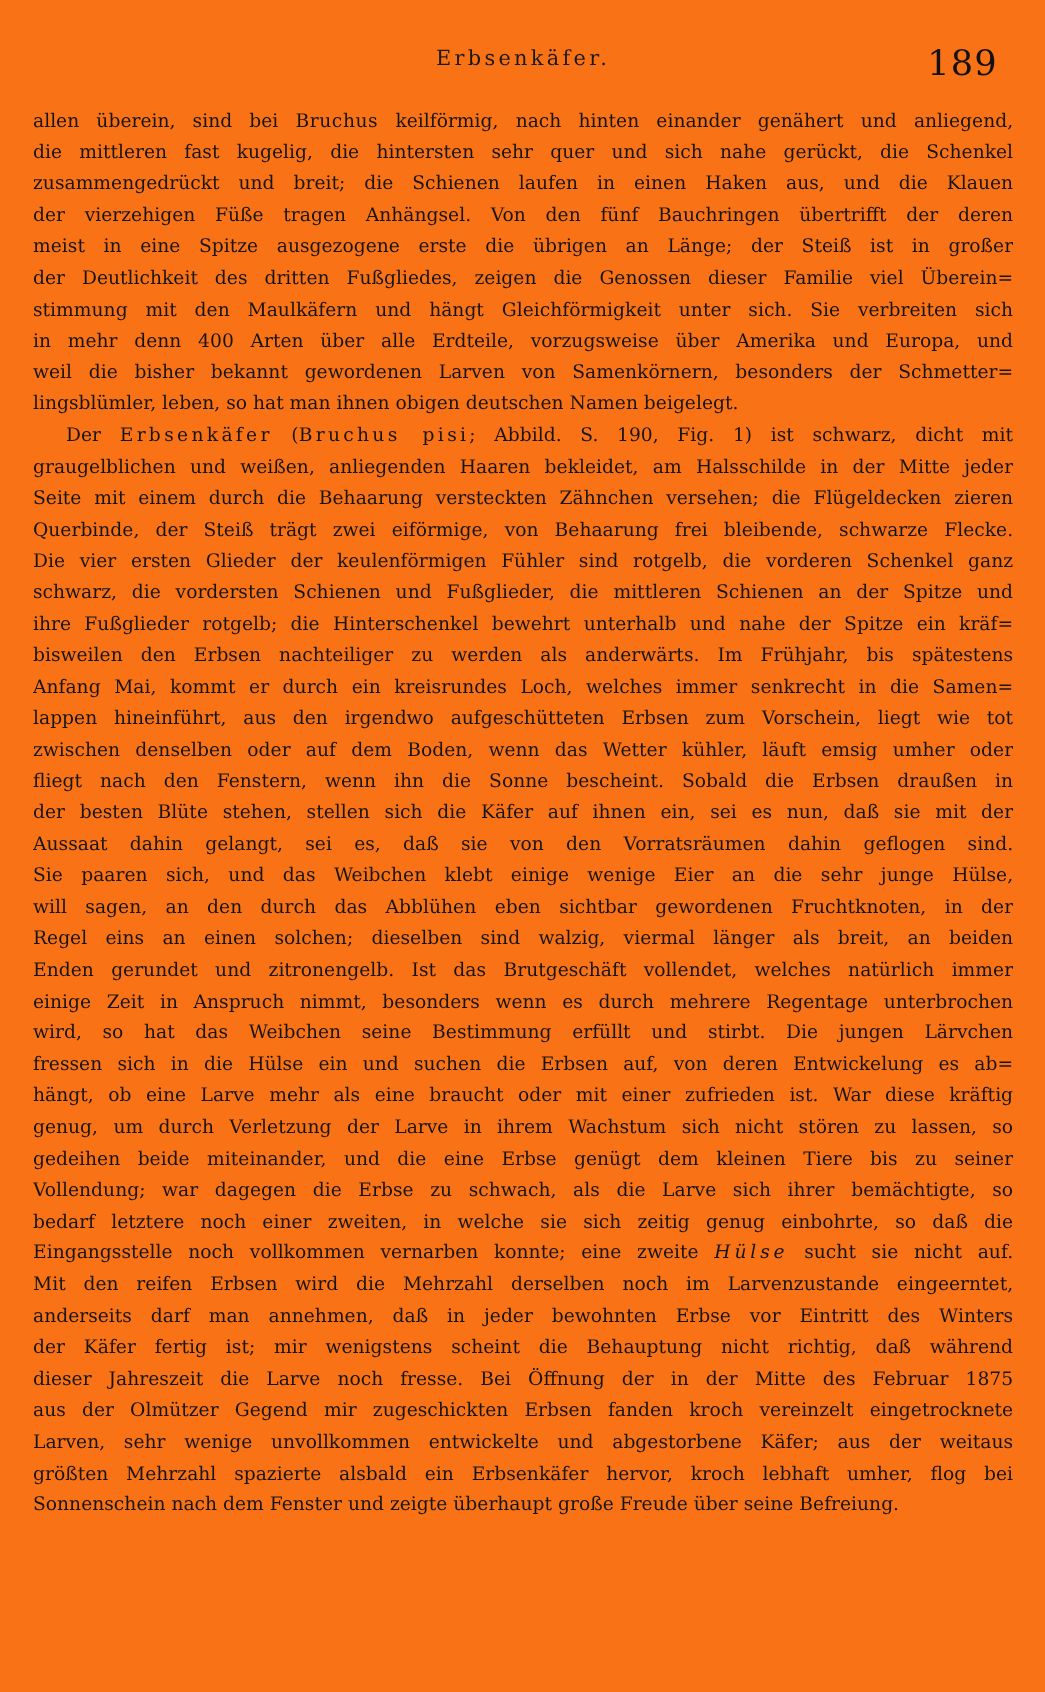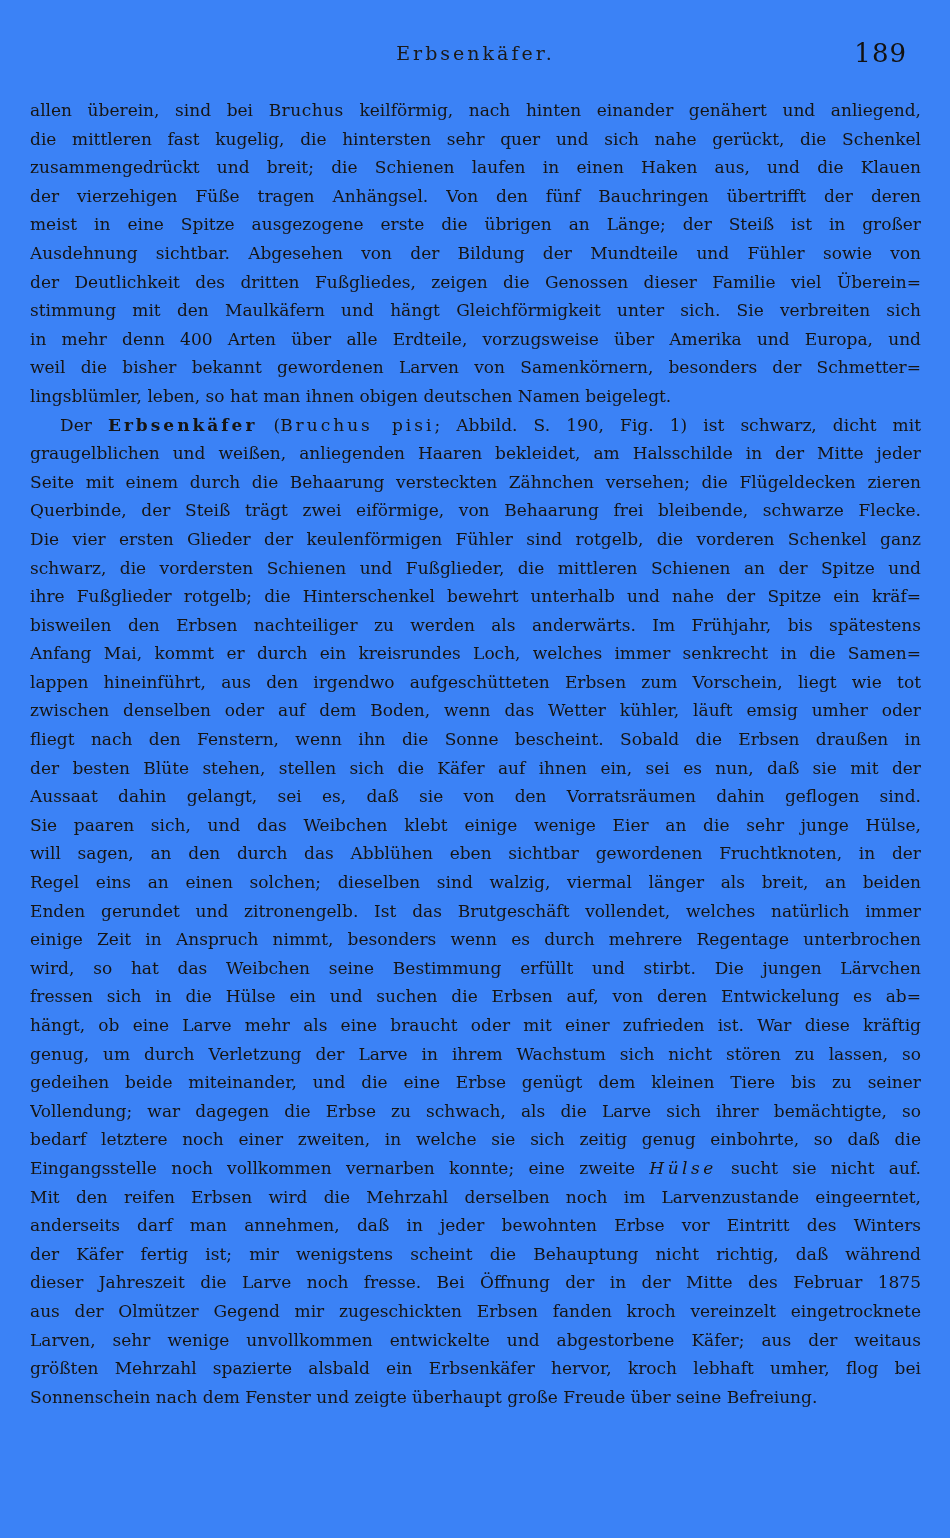--- a/index.html
+++ b/index.html
@@ -1,21 +1,21 @@
 <!DOCTYPE html>
 <html><head>
 <meta charset="utf-8">
 <style>
   html, body { margin: 0; padding: 0; background: #e8e8e6; }
   .page {
     position: relative;
     width: 950px;
     height: 1538px;
     margin: 0 auto;
-    background: #3b82f6;
+    background: #f97316;
     color: #161514;
     font-family: "DejaVu Serif", "Liberation Serif", serif;
     box-sizing: border-box;
     padding: 42px 29px 12px 30px;
   }
   .page-header {
     position: relative;
     height: 34px;
     margin-bottom: 20px;
   }
@@ -23,61 +23,60 @@
     position: absolute;
     left: 0; right: 0;
     text-align: center;
     font-size: 19px;
     letter-spacing: 3px;
     color: #1b1a19;
   }
   .page-number {
     position: absolute;
     right: 14px; top: -4px;
-    font-size: 26px;
+    font-size: 32px;
     letter-spacing: 1px;
     color: #131211;
   }
   .page-body {
     font-size: 17px;
     line-height: 28.6px;
     text-rendering: optimizeLegibility;
   }
   .paragraph { margin: 0; }
   .line {
     text-align: justify;
     text-align-last: justify;
     white-space: normal;
     overflow: hidden;
     height: 28.6px;
   }
   .line.last { text-align-last: left; }
   .line.indent { text-indent: 30px; }
   
-  .seg-bsp { font-weight: 700; letter-spacing: 3px; }
+  .seg-bsp { font-weight: 400; letter-spacing: 3px; }
   .seg-sp  { letter-spacing: 3.5px; font-style: italic; }
   .seg-ant { letter-spacing: 0.5px; }
   .seg-antsp { letter-spacing: 3px; margin-top: 34px; }
 </style>
 </head>
 <body>
 
 <div class="page">
   <header class="page-header">
     <div class="running-title">Erbsenkäfer.</div>
     <div class="page-number">189</div>
   </header>
   <main class="page-body">
     <div class="paragraph">
         <div class="line"><span class="seg-n">allen überein, sind bei </span><span class="seg-ant">Bruchus</span><span class="seg-n"> keilförmig, nach hinten einander genähert und anliegend,</span></div>
         <div class="line"><span class="seg-n">die mittleren fast kugelig, die hintersten sehr quer und sich nahe gerückt, die Schenkel</span></div>
         <div class="line"><span class="seg-n">zusammengedrückt und breit; die Schienen laufen in einen Haken aus, und die Klauen</span></div>
         <div class="line"><span class="seg-n">der vierzehigen Füße tragen Anhängsel.  Von den fünf Bauchringen übertrifft der deren</span></div>
         <div class="line"><span class="seg-n">meist in eine Spitze ausgezogene erste die übrigen an Länge; der Steiß ist in großer</span></div>
-        <div class="line"><span class="seg-n">Ausdehnung sichtbar.  Abgesehen von der Bildung der Mundteile und Fühler sowie von</span></div>
         <div class="line"><span class="seg-n">der Deutlichkeit des dritten Fußgliedes, zeigen die Genossen dieser Familie viel Überein=</span></div>
         <div class="line"><span class="seg-n">stimmung mit den Maulkäfern und hängt Gleichförmigkeit unter sich.  Sie verbreiten sich</span></div>
         <div class="line"><span class="seg-n">in mehr denn 400 Arten über alle Erdteile, vorzugsweise über Amerika und Europa, und</span></div>
         <div class="line"><span class="seg-n">weil die bisher bekannt gewordenen Larven von Samenkörnern, besonders der Schmetter=</span></div>
         <div class="line last"><span class="seg-n">lingsblümler, leben, so hat man ihnen obigen deutschen Namen beigelegt.</span></div>
       </div>
     <div class="paragraph">
         <div class="line indent"><span class="seg-n">Der </span><span class="seg-bsp">Erbsenkäfer</span><span class="seg-n"> (</span><span class="seg-antsp">Bruchus pisi</span><span class="seg-n">;  Abbild. S. 190, Fig. 1) ist schwarz, dicht mit</span></div>
         <div class="line"><span class="seg-n">graugelblichen und weißen, anliegenden Haaren bekleidet, am Halsschilde in der Mitte jeder</span></div>
         <div class="line"><span class="seg-n">Seite mit einem durch die Behaarung versteckten Zähnchen versehen; die Flügeldecken zieren</span></div>

